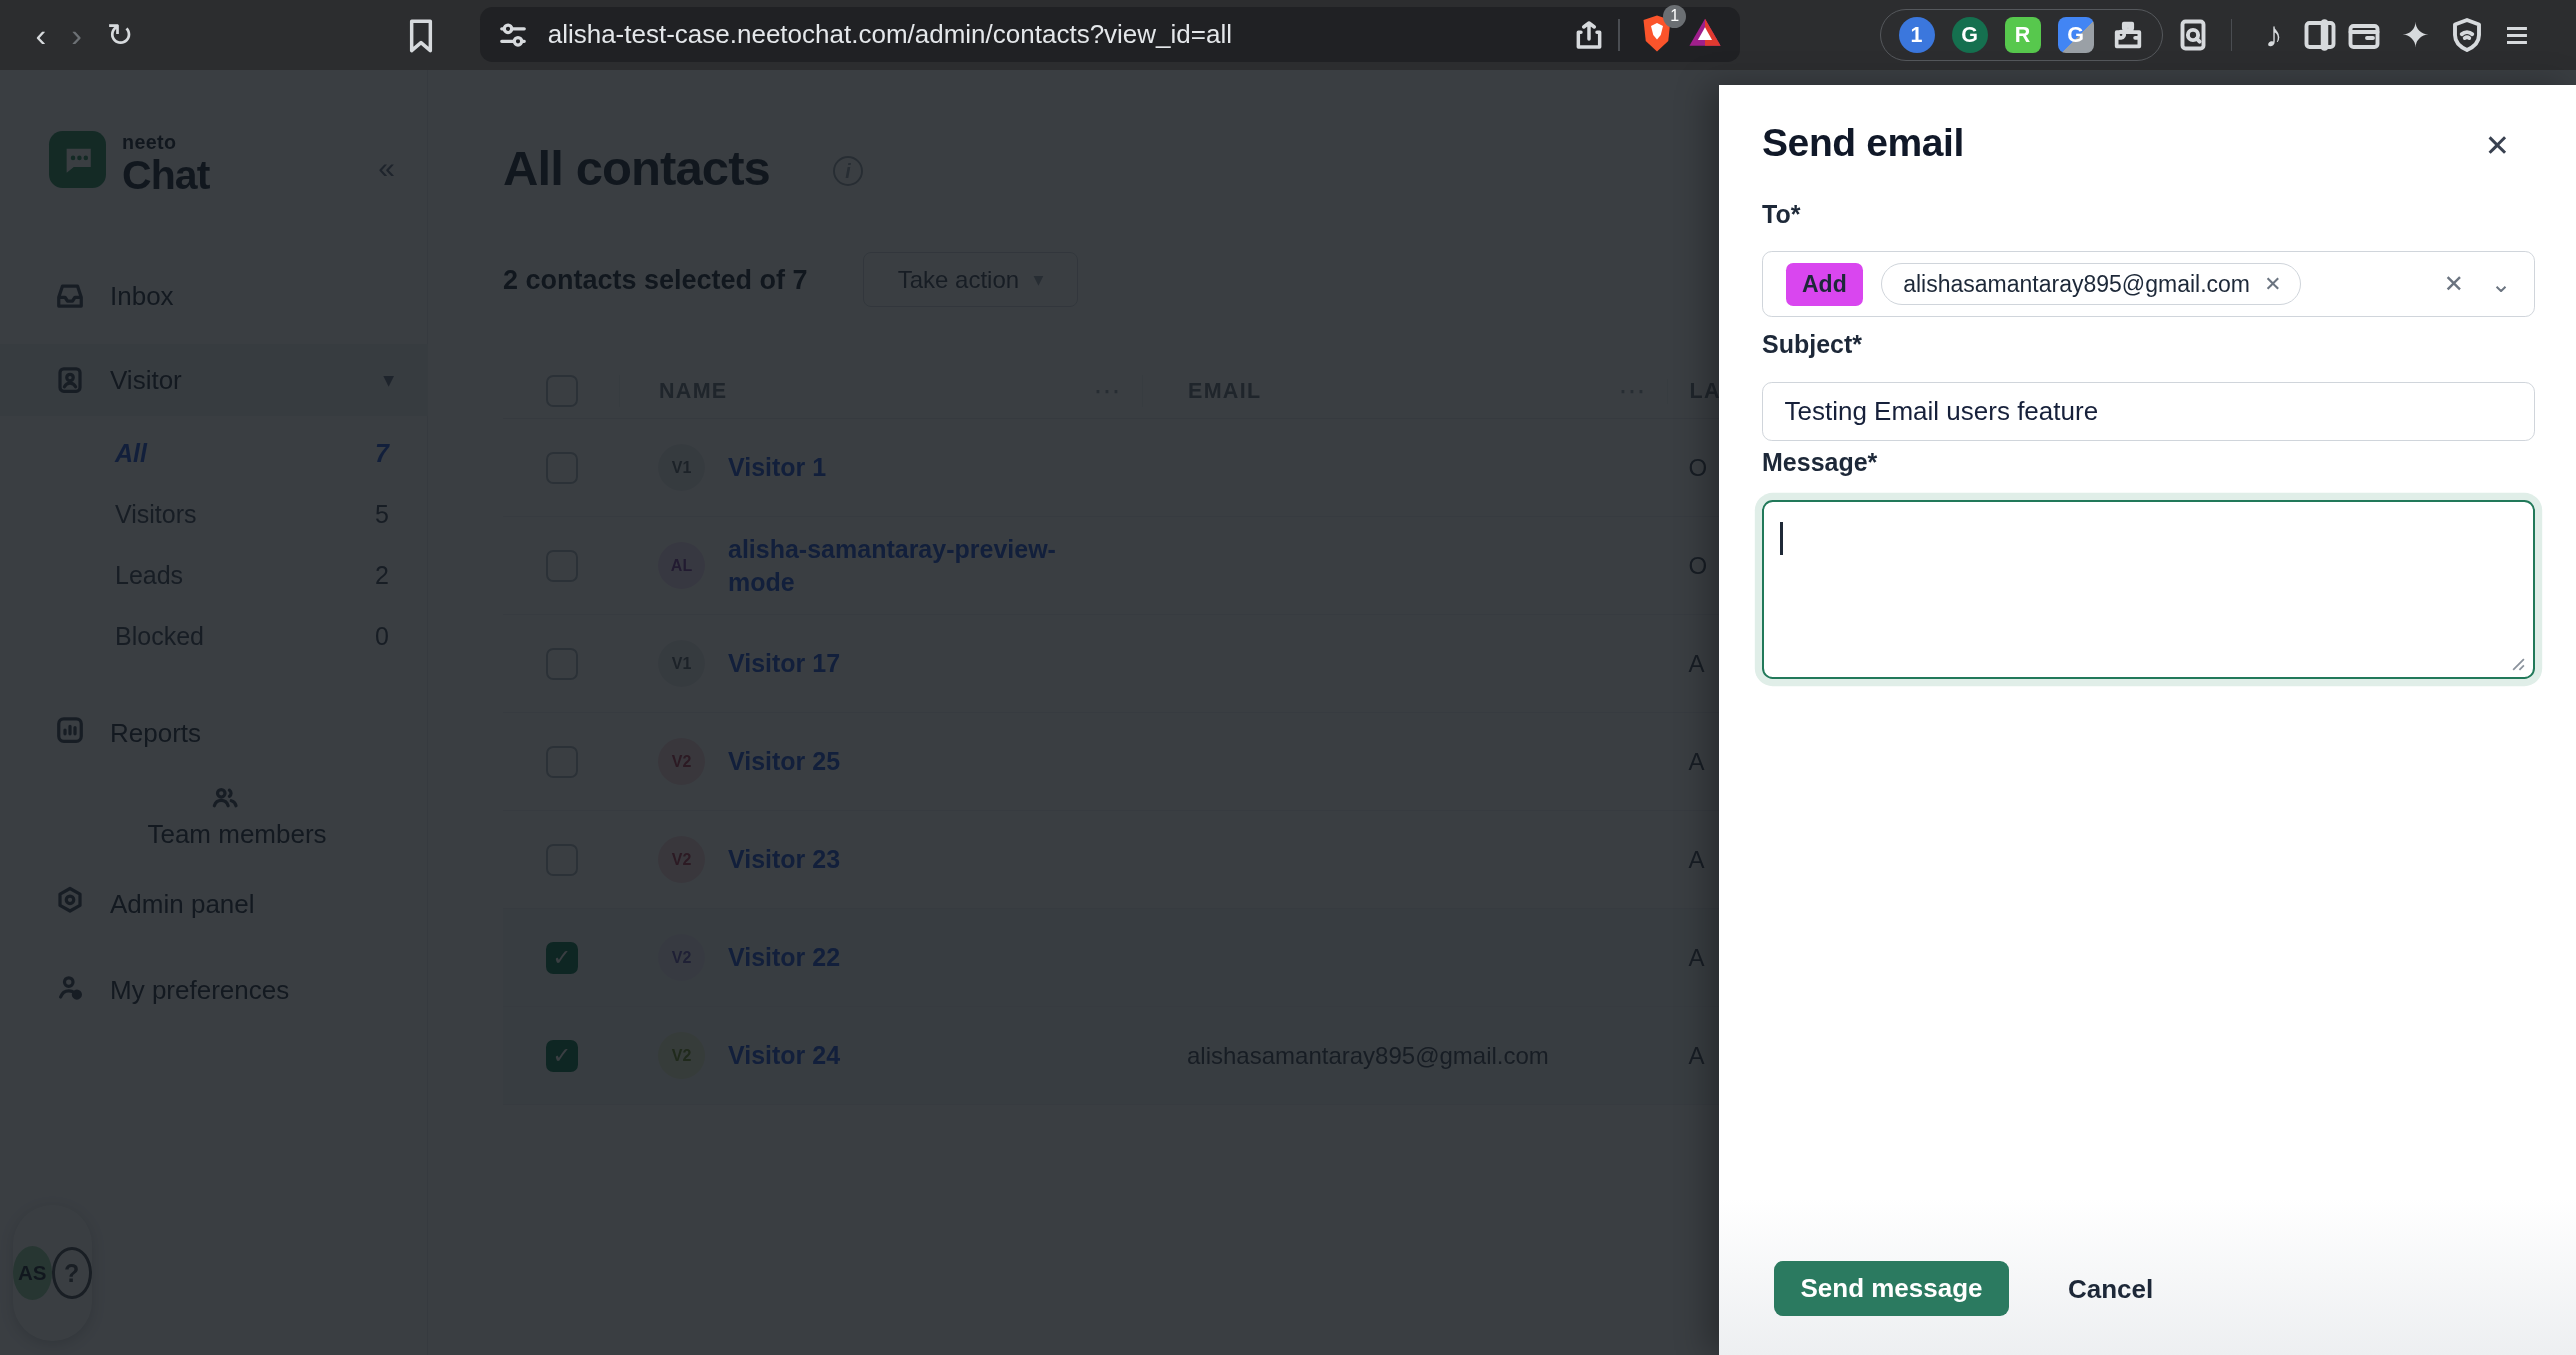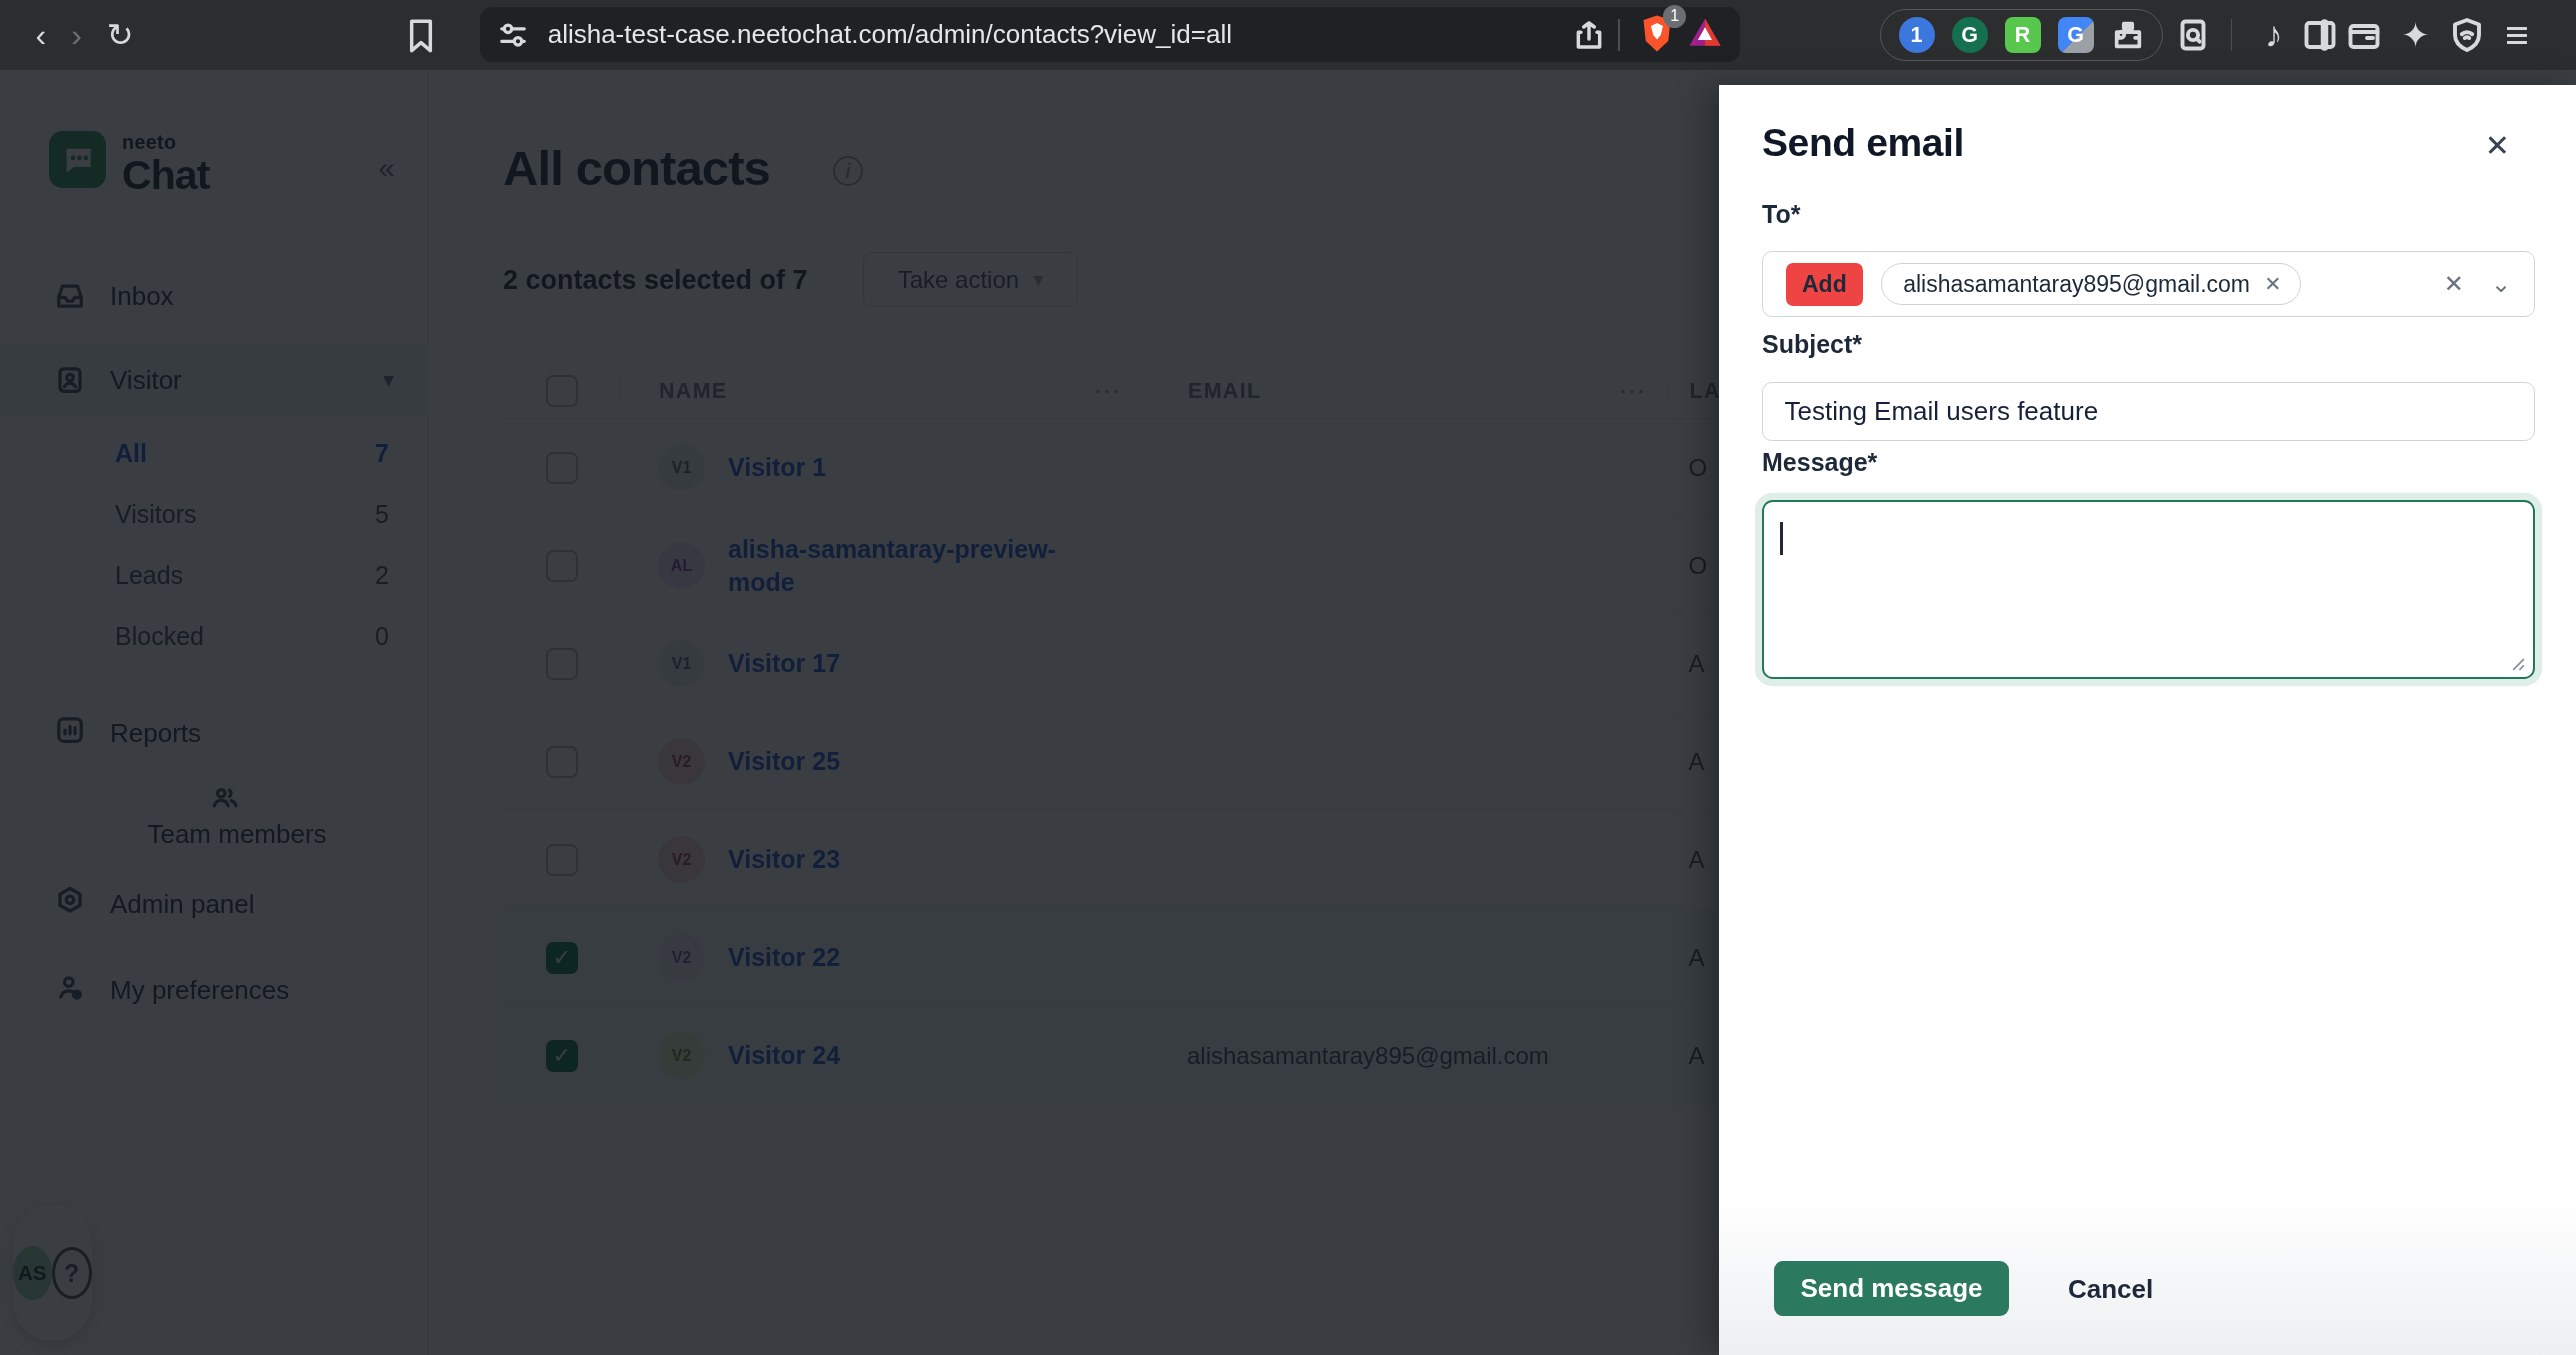--- a/index.html
+++ b/index.html
@@ -38,21 +38,21 @@
   .brand-small { font-size:19.7px; font-weight:700; letter-spacing:0.4px; }
   .brand-big { font-size:41px; font-weight:800; letter-spacing:-0.9px; margin-top:-1.8px; }
   .collapse { position:absolute; right:32px; top:81px; color:#667085; font-size:30px; }
   .nav-item { position:absolute; left:0; width:428px; height:72px; display:flex; align-items:center; padding:0 34px 0 55px;
     color:#293445; font-size:26px; font-weight:500; }
   .nav-item .ni-label{ margin-left:25px; flex:1; }
   .nav-item.active { background:#eef0f3; }
   .sub-item { position:absolute; left:0; width:428px; height:55px; display:flex; align-items:center; padding:0 39px 0 115px;
     color:#404a5c; font-size:25px; font-weight:500; }
   .sub-item .cnt { margin-left:auto; }
-  .sub-item.active { color:#2457d6; font-weight:700; }
+  .sub-item.active { color:#2457d6; font-weight:700;font-style:italic; }
   .widget-pill { position:absolute; left:12.5px; top:1135px; width:79px; height:136px; background:#fff;
     border-radius:41px; box-shadow:0 3.6px 12.5px rgba(16,24,40,.18); display:flex; flex-direction:row; align-items:center; justify-content:space-evenly; }
   .w-avatar { width:54px; height:54px; border-radius:50%; background:#97d3a7; color:#1e2939; font-weight:800; font-size:20.6px;
     display:flex; align-items:center; justify-content:center; }
   .w-help { width:52px; height:52px; border-radius:50%; border:3.1px solid #49505a; color:#49505a; font-size:25px; font-weight:700;
     display:flex; align-items:center; justify-content:center; }
 
   
   #main { position:absolute; left:430px; top:0; right:0; height:1285px; background:#fff; }
   .page-title { position:absolute; left:73px; top:70px; font-size:49px; font-weight:800; color:#1e2939; letter-spacing:-0.9px; }
@@ -85,21 +85,21 @@
   #overlay { position:absolute; top:70px; left:0; width:2576px; height:1285px; background:rgba(15,19,24,.82); z-index:200; }
 
   
   #drawer { position:absolute; left:1719px; top:85px; width:857px; height:1270px; background:#fff; z-index:300;
     box-shadow:-12.5px 0 30px rgba(0,0,0,.28); }
   .d-title { position:absolute; left:43px; top:36px; font-size:39px; font-weight:800; color:#101828; letter-spacing:-0.4px; }
   .d-close { position:absolute; right:66px; top:43px; font-size:30px; color:#394150; }
   .d-label { position:absolute; left:43px; font-size:25px; font-weight:600; color:#1d2838;text-align:right; }
   .to-field { position:absolute; left:43px; top:166px; width:773px; height:66px; border:1.8px solid #d0d5db; border-radius:9.8px;
     display:flex; align-items:center; padding:0 23px; gap:18px; }
-  .add-chip { background:#ef4444; border-radius:7.2px; padding:8px 16px; font-size:23px; font-weight:600; color:#1d2838; }
+  .add-chip { background:#d946ef; border-radius:7.2px; padding:8px 16px; font-size:23px; font-weight:600; color:#1d2838; }
   .mail-chip { border:1.8px solid #d0d5db; border-radius:894px; padding:6.3px 18px 6.3px 21.5px; display:flex; align-items:center; gap:14.3px;
     font-size:23px; color:#1d2838; }
   .chip-x { color:#6b7480; font-size:20.6px; }
   .to-right { margin-left:auto; display:flex; align-items:center; gap:27px; color:#6b7480; font-size:24px; }
   .subj-input { position:absolute; left:43px; top:297px; width:773px; height:59px; border:1.8px solid #d0d5db; border-radius:9.8px;
     font-size:26px; color:#16203a; padding:0 21.5px; font-family:inherit; outline:none; }
   .msg-area { position:absolute; left:43px; top:415px; width:773px; height:179px; border:2.7px solid #22795a; border-radius:10.7px;
     box-shadow:0 0 0 7.2px #e0eee8; background:#fff; }
   .caret { position:absolute; left:16px; top:19.7px; width:2.7px; height:33px; background:#1f2937; }
   .resize-h { position:absolute; right:7.2px; bottom:5.4px; }

